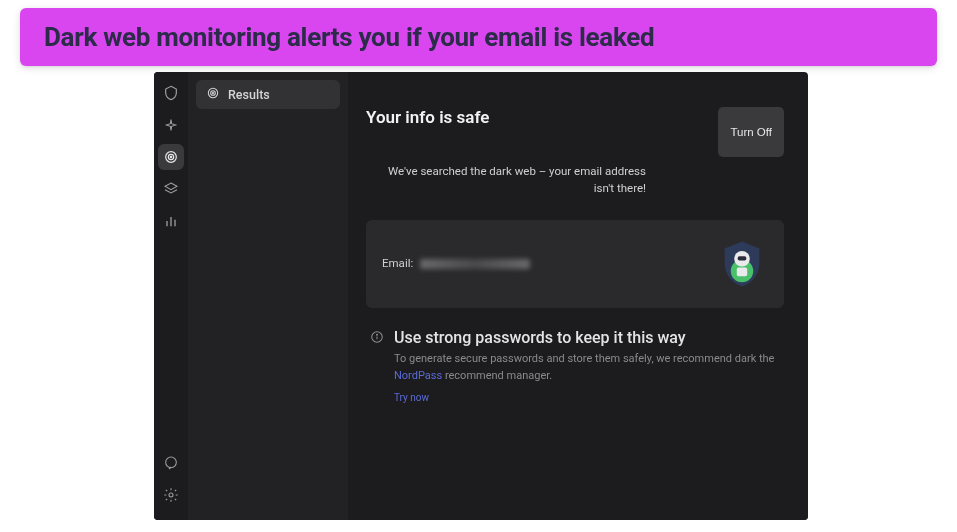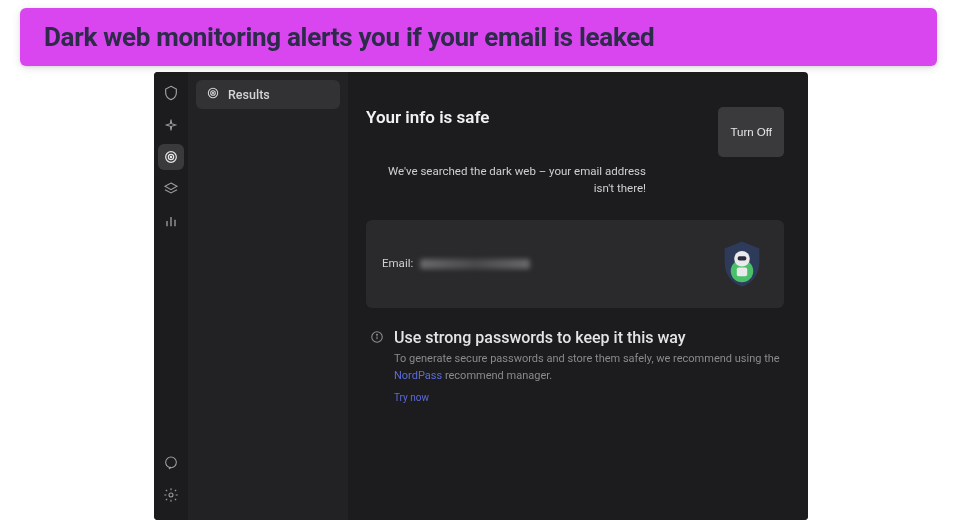--- a/index.html
+++ b/index.html
@@ -250,20 +250,20 @@
       <div class="tip-icon">
         <svg viewBox="0 0 24 24" fill="none" stroke="currentColor" stroke-width="1.8">
             <circle cx="12" cy="12" r="9"></circle>
             <line x1="12" y1="11" x2="12" y2="16"></line>
             <circle cx="12" cy="8" r="0.8" fill="currentColor"></circle>
           </svg>
       </div>
       <div class="tip-body">
         <div class="tip-title">Use strong passwords to keep it this way</div>
         <div class="tip-desc">
-          <span>To generate secure passwords and store them safely, we recommend using the </span><a>NordPass</a><span> recommend manager.</span>
+          <span>To generate secure passwords and store them safely, we recommend dark the </span><a>NordPass</a><span> recommend manager.</span>
         </div>
         <div class="trynow">Try now</div>
       </div>
     </div>
   </div>
 
 </div>
 
 </body></html>

